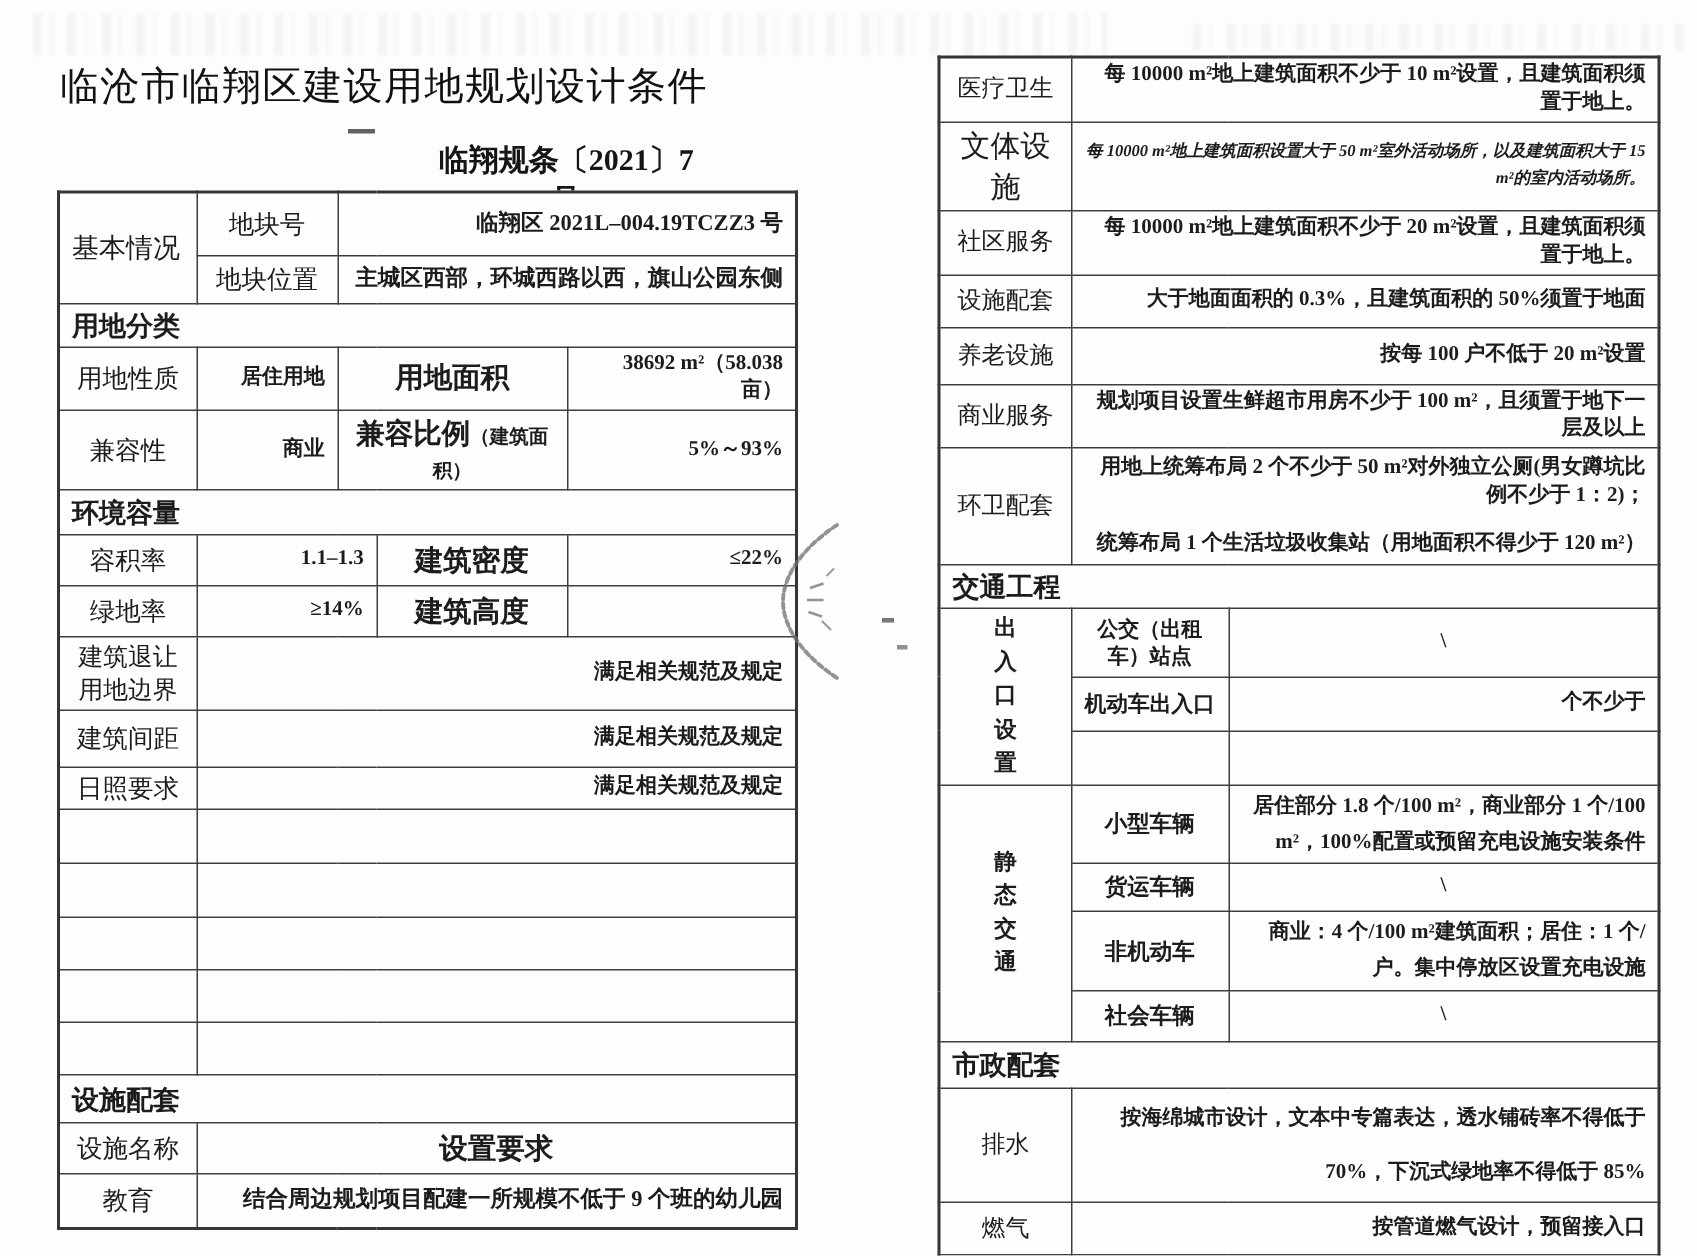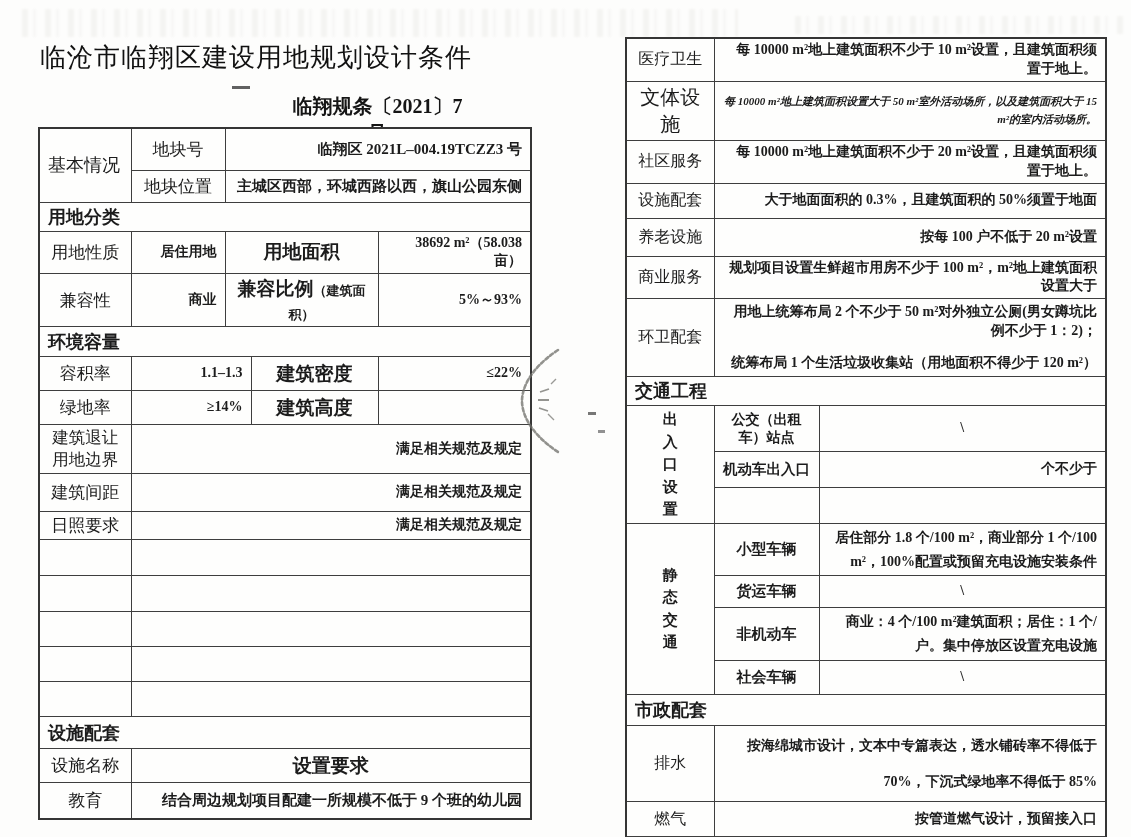--- a/index.html
+++ b/index.html
@@ -187,21 +187,21 @@
   <tr style="height:35px">
     <td class="lbl" style="font-size:16px">设施配套</td>
     <td colspan="2" class="val">大于地面面积的 0.3%，且建筑面积的 50%须置于地面</td>
   </tr>
   <tr style="height:38px">
     <td class="lbl" style="font-size:16px">养老设施</td>
     <td colspan="2" class="val">按每 100 户不低于 20 m²设置</td>
   </tr>
   <tr style="height:37px">
     <td class="lbl" style="font-size:16px">商业服务</td>
-    <td colspan="2" class="val">规划项目设置生鲜超市用房不少于 100 m²，m²地上建筑面积设置大于</td>
+    <td colspan="2" class="val">规划项目设置生鲜超市用房不少于 100 m²，且须置于地下一层及以上</td>
   </tr>
   <tr style="height:78px">
     <td class="lbl" style="font-size:16px">环卫配套</td>
     <td colspan="2" class="val">
       <div class="gap1">用地上统筹布局 2 个不少于 50 m²对外独立公厕(男女蹲坑比例不少于 1：2)；</div>
       <div>统筹布局 1 个生活垃圾收集站（用地面积不得少于 120 m²）</div>
     </td>
   </tr>
   <tr style="height:28px">
     <td colspan="3" class="sec">交通工程</td>

